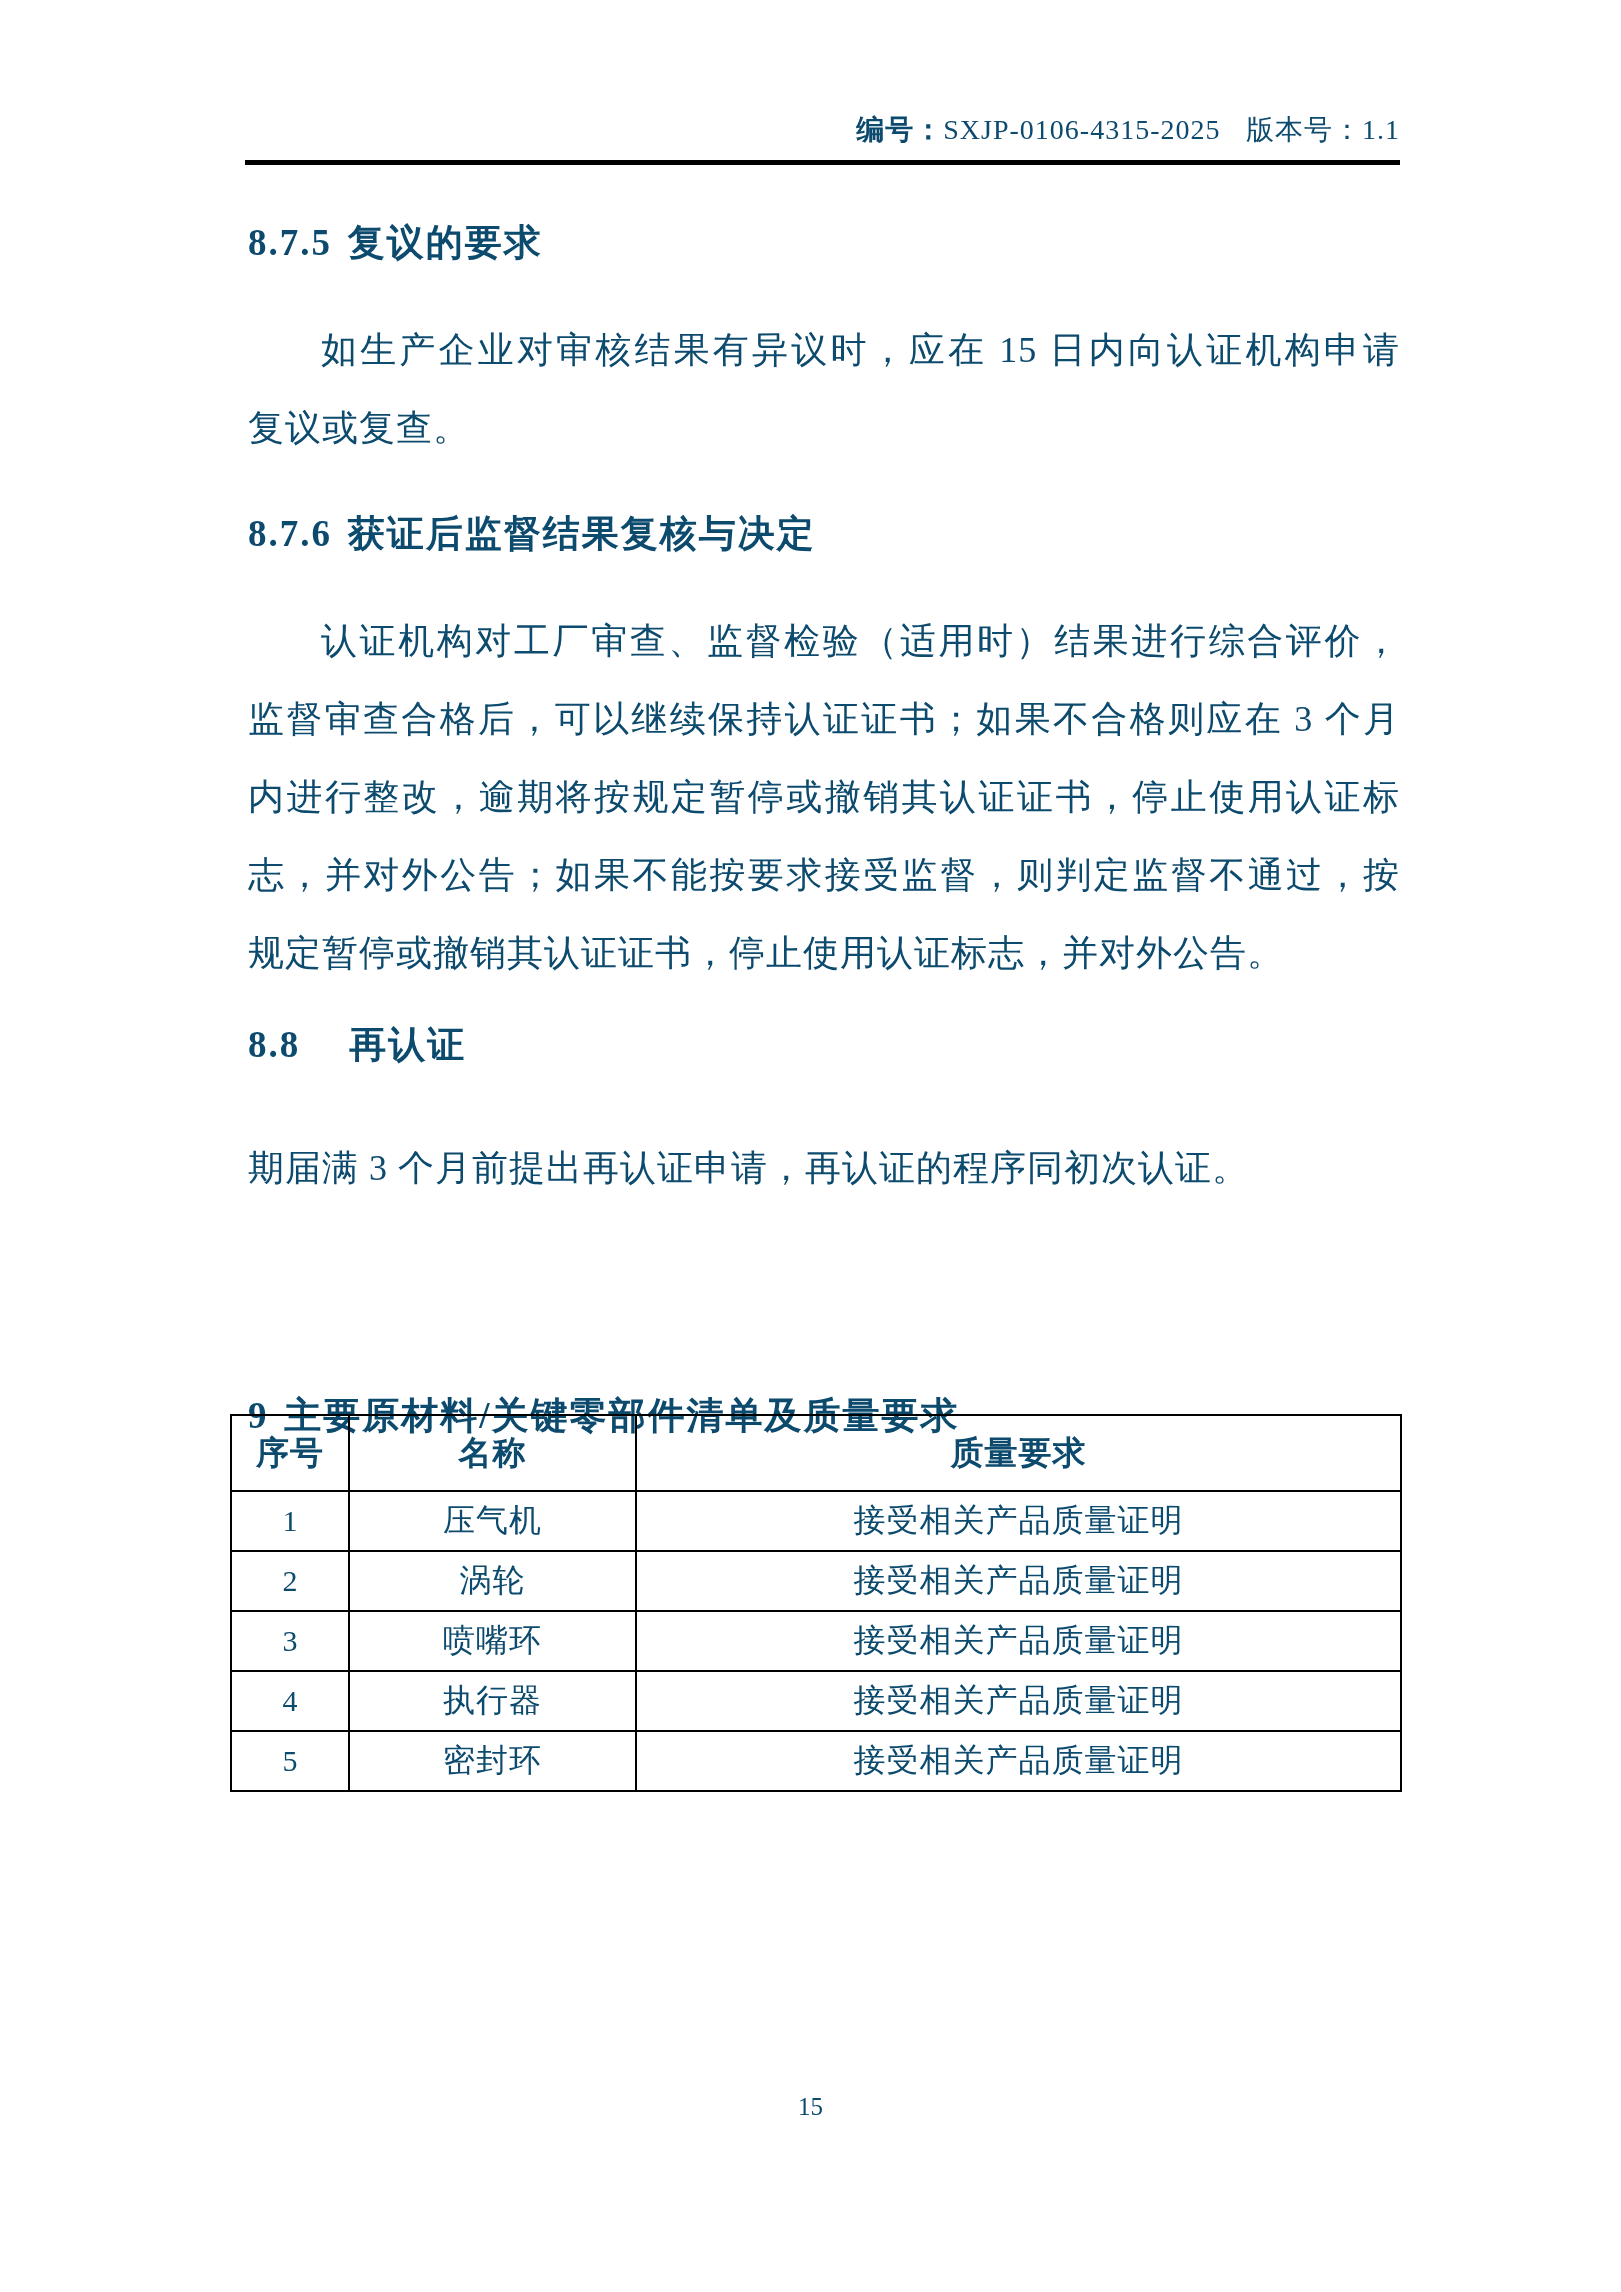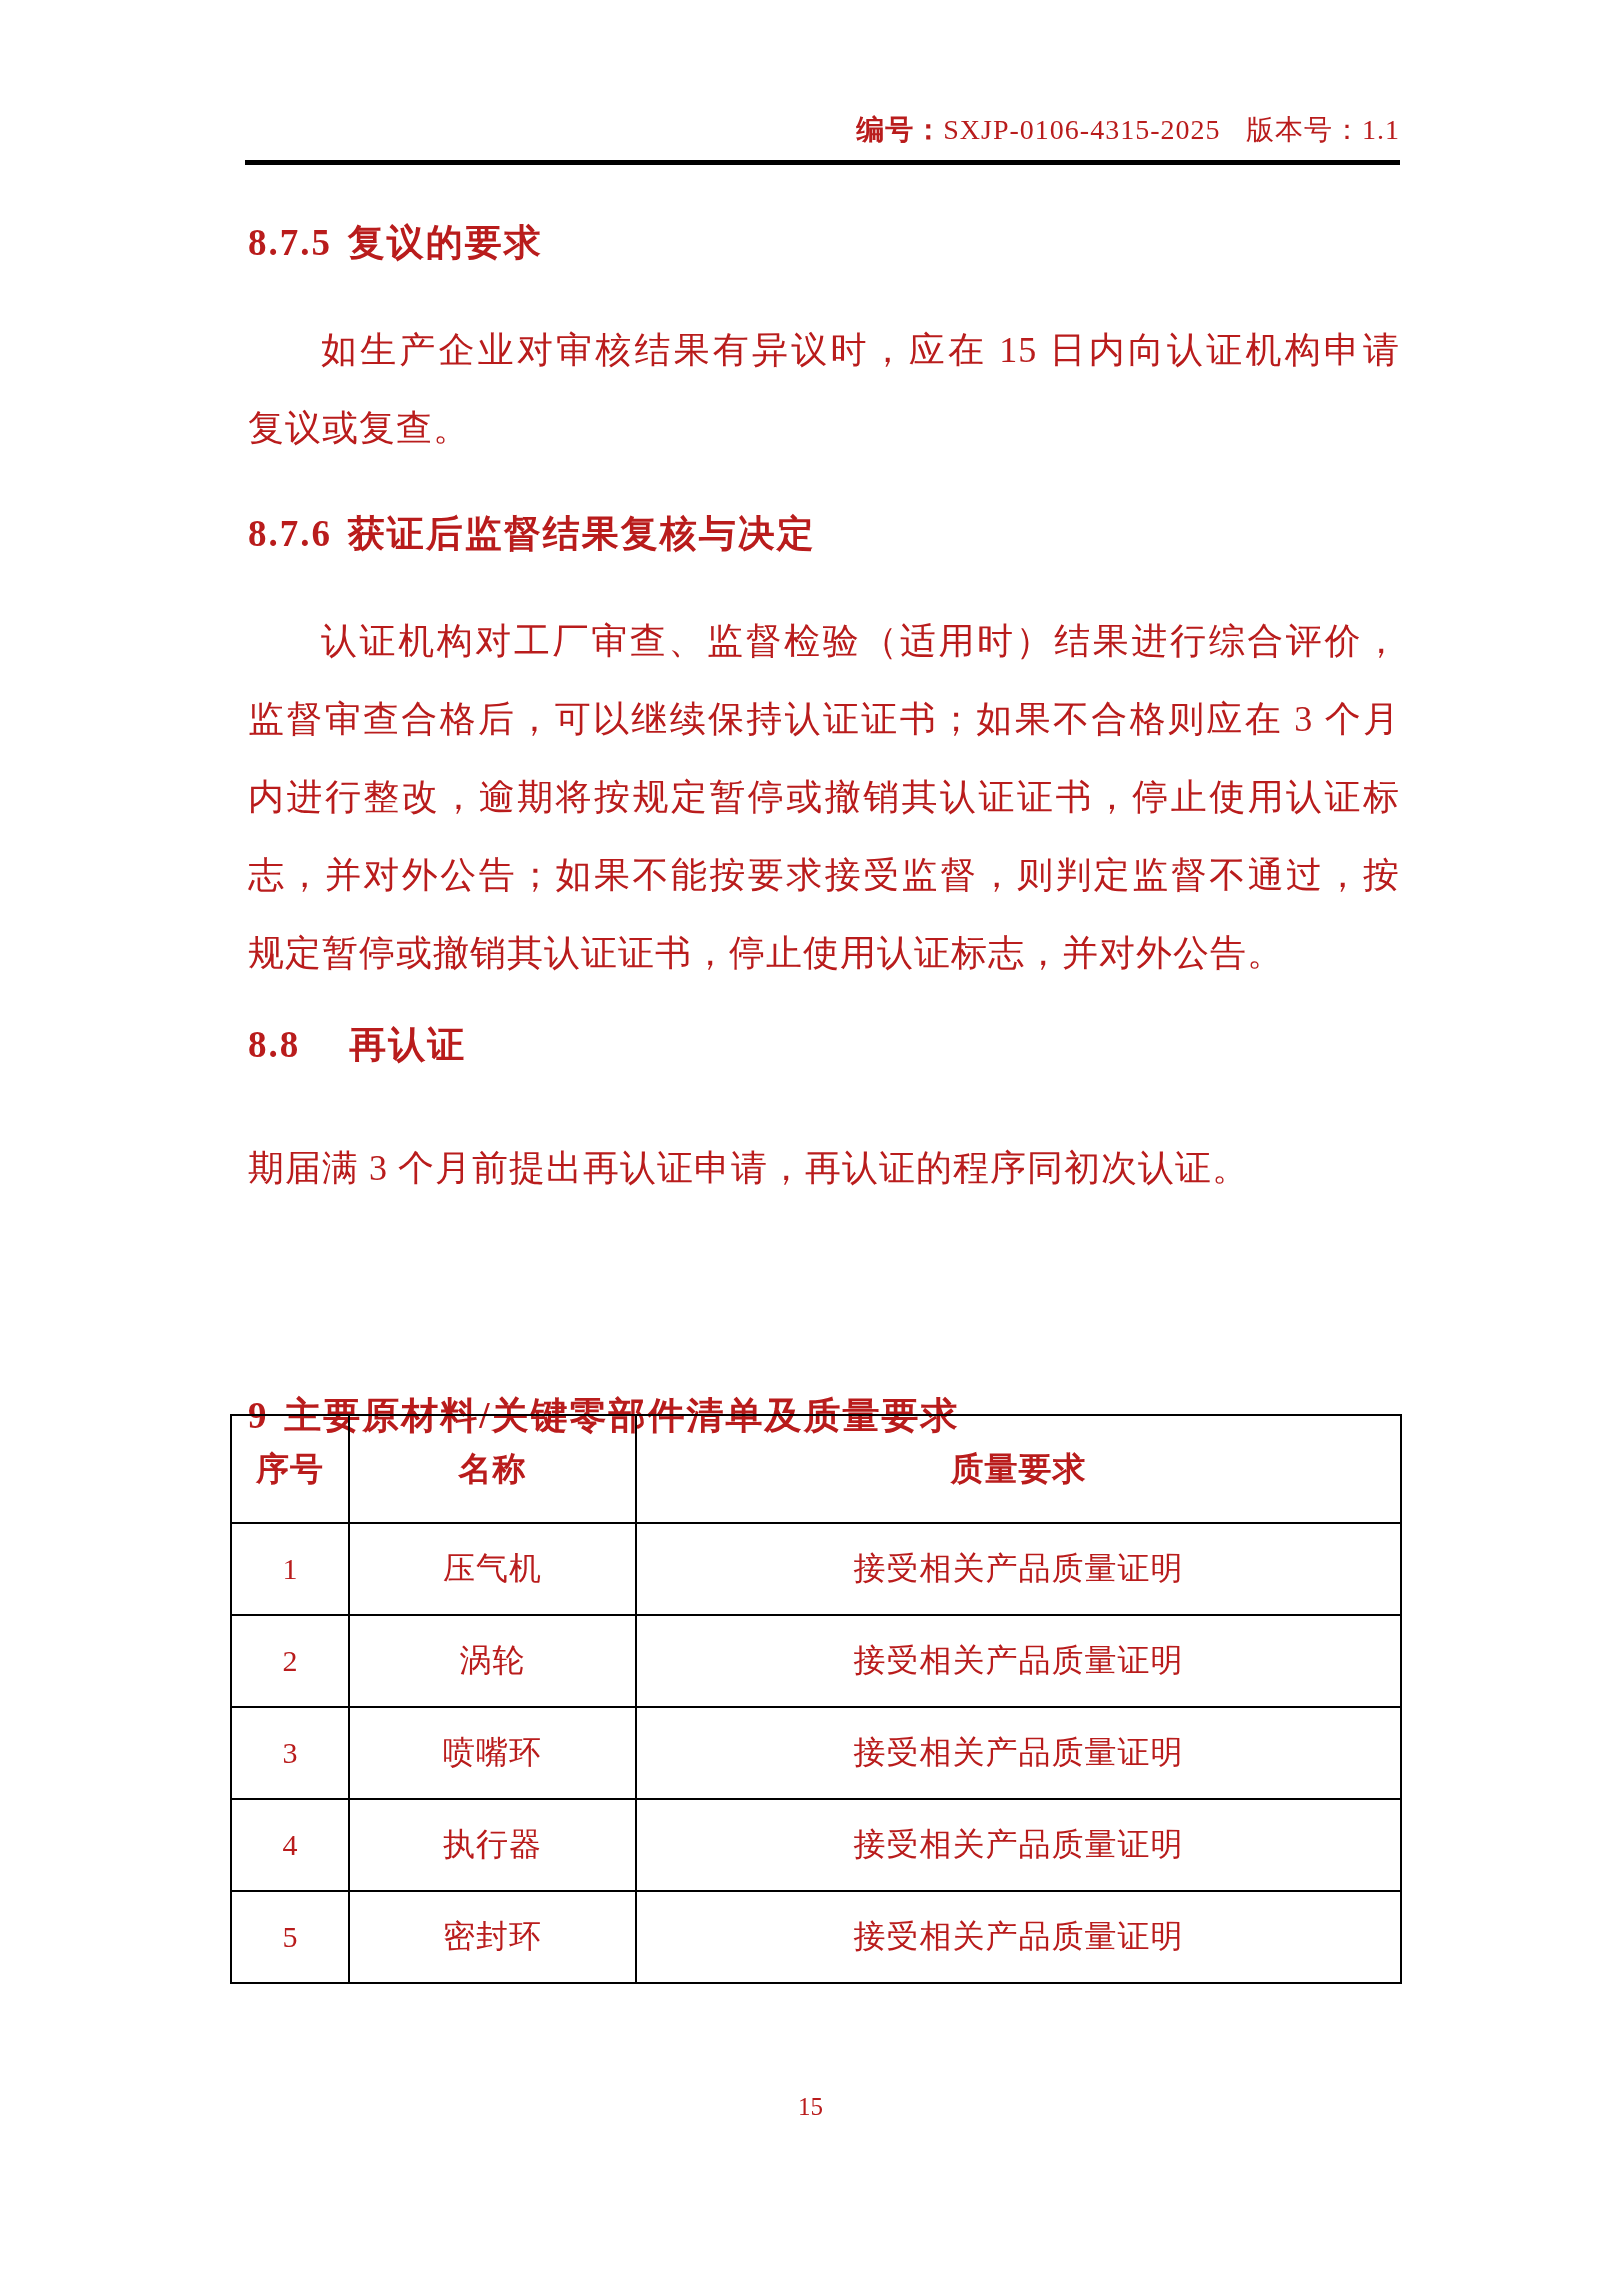--- a/index.html
+++ b/index.html
@@ -6,21 +6,21 @@
     margin: 0;
     padding: 0;
     background: #888;
   }
   .page {
     position: relative;
     width: 1621px;
     height: 2293px;
     background: #ffffff;
     font-family: "Liberation Serif", "DejaVu Serif", serif;
-    color: #b91c1c;
+    color: #0c4a6e;
     overflow: hidden;
   }
   
   .doc-meta {
     position: absolute;
     top: 113px;
     left: 245px;
     width: 1155px;
     text-align: right;
     font-size: 28px;
@@ -76,21 +76,21 @@
     top: 1414px;
     left: 230px;
     width: 1170px;
     border-collapse: collapse;
     table-layout: fixed;
   }
   .mat-table th, .mat-table td {
     border: 2px solid #000000;
     text-align: center;
     vertical-align: middle;
-    padding: 16px;
+    padding: 0;
     letter-spacing: 1px;
     overflow: hidden;
   }
   .mat-table th {
     height: 74px;
     font-size: 33px;
     font-weight: bold;
   }
   .mat-table td {
     height: 58px;

